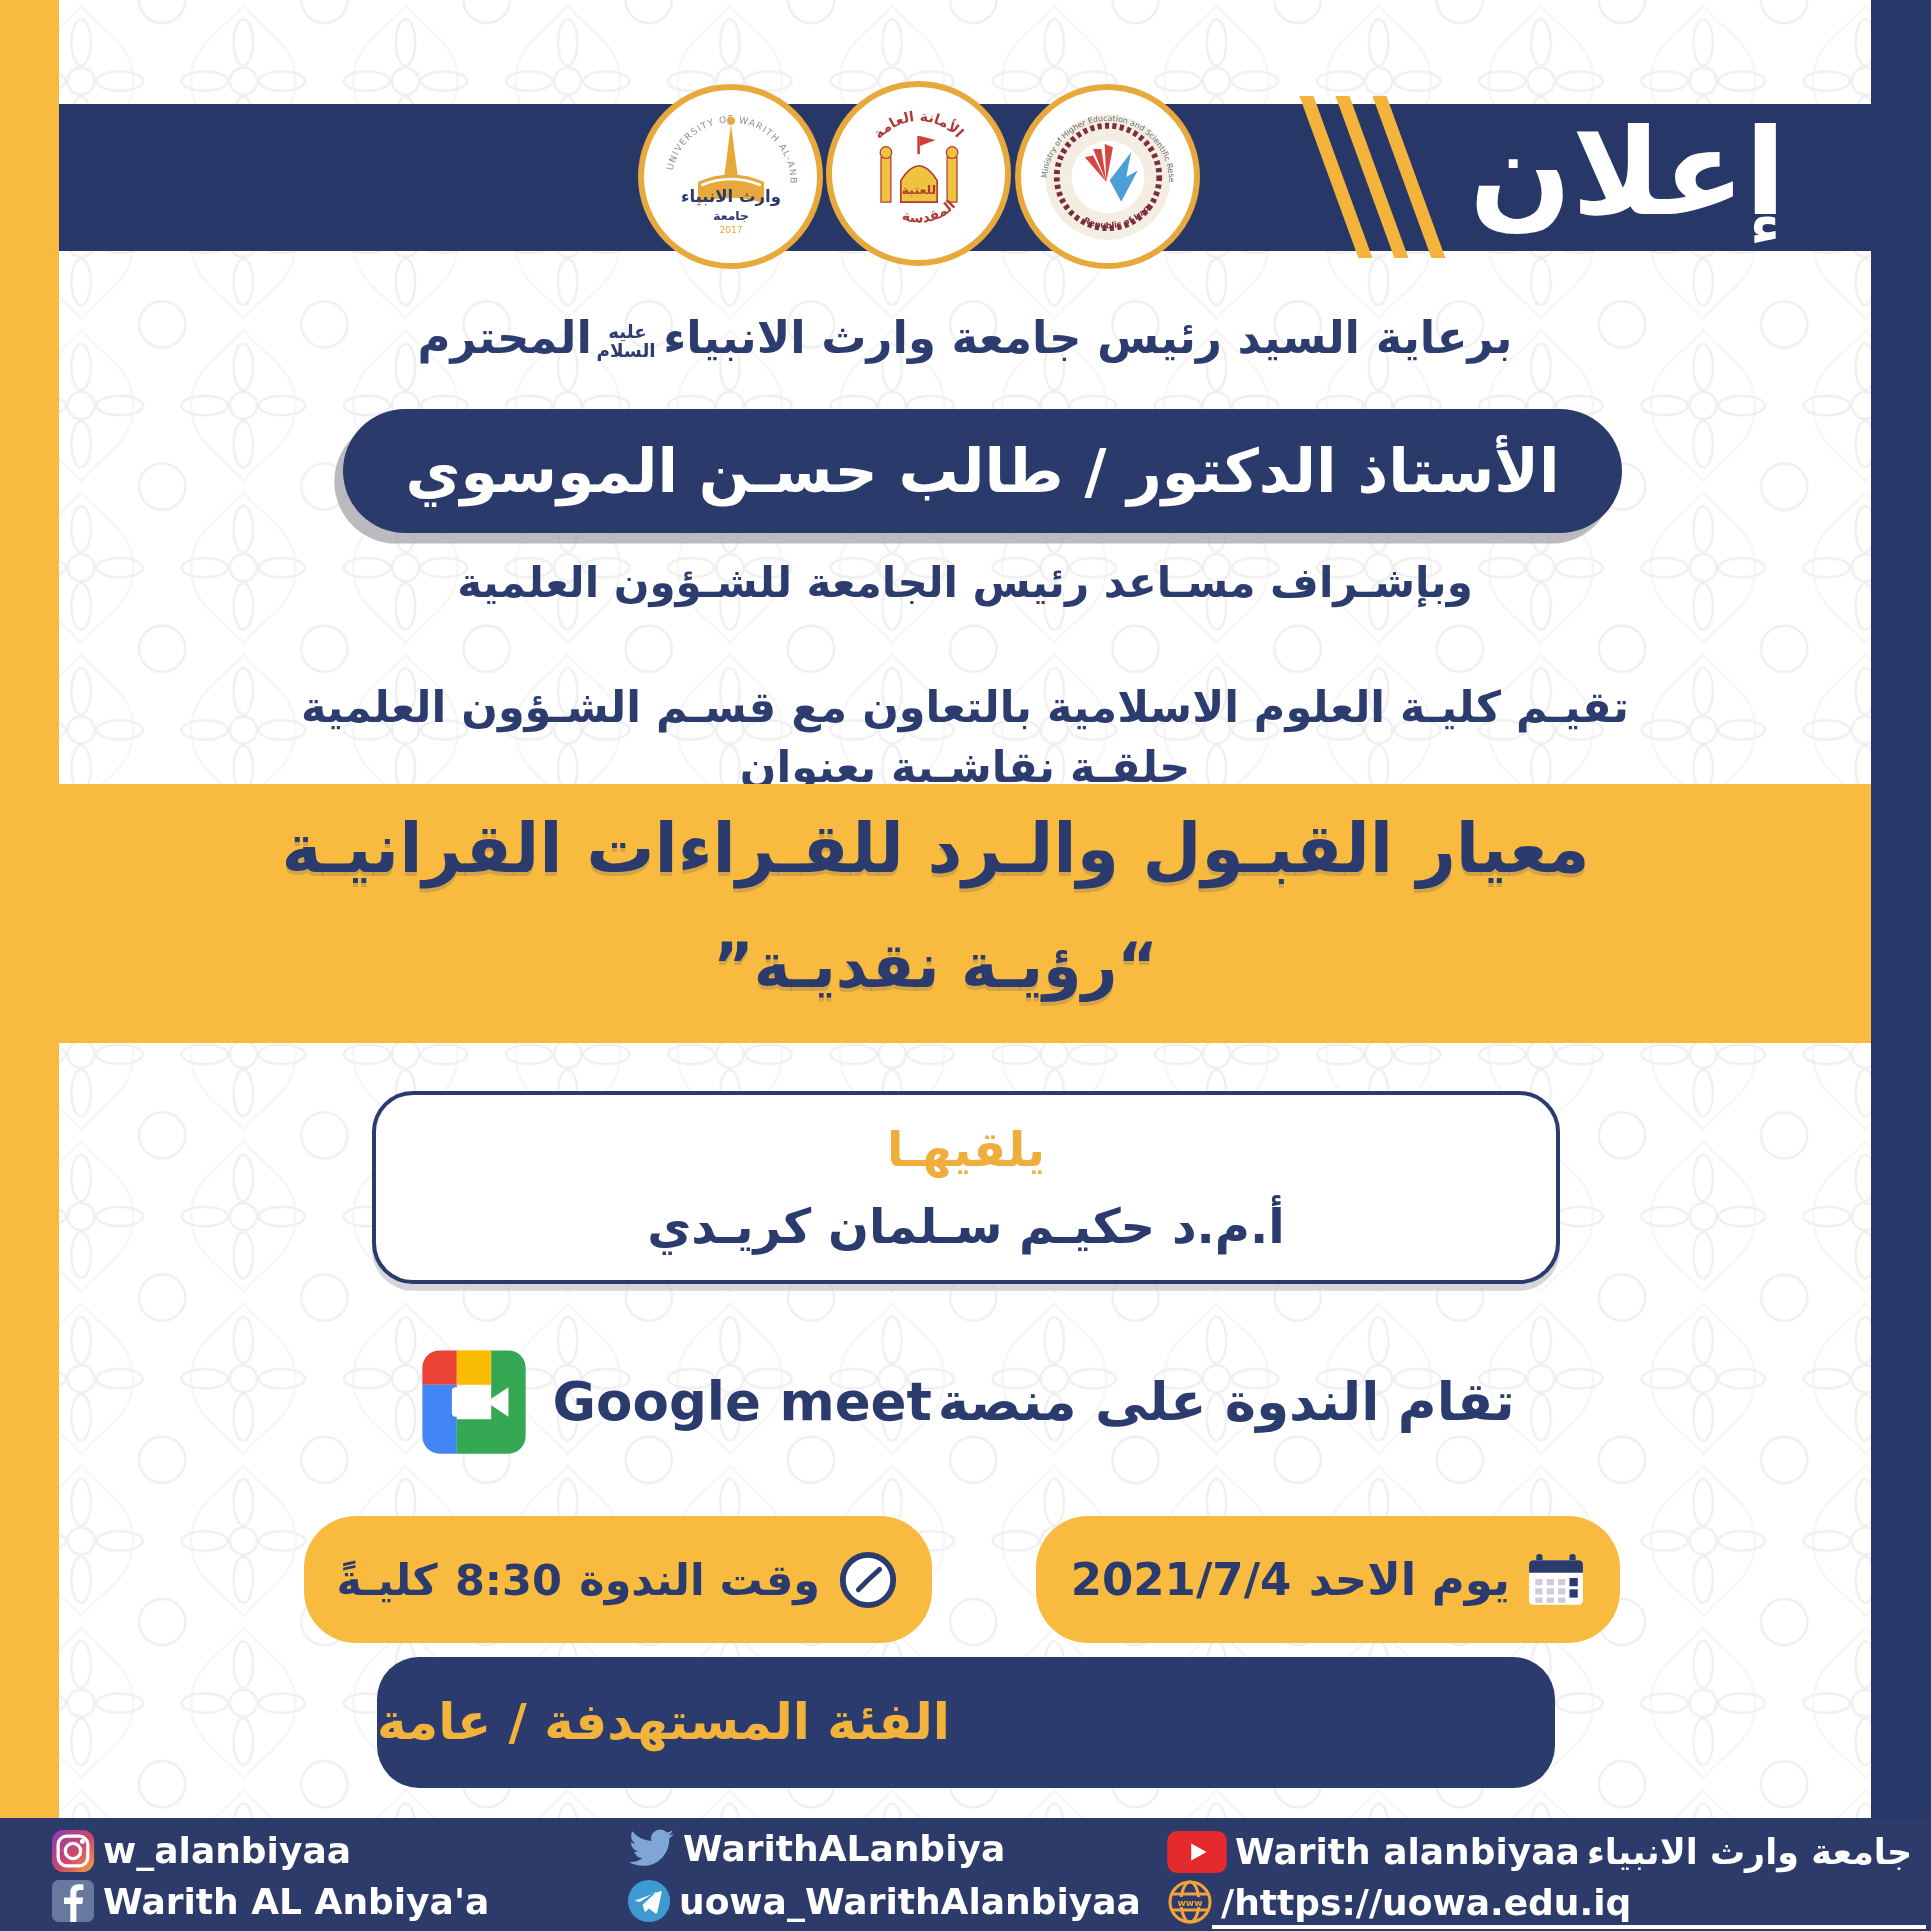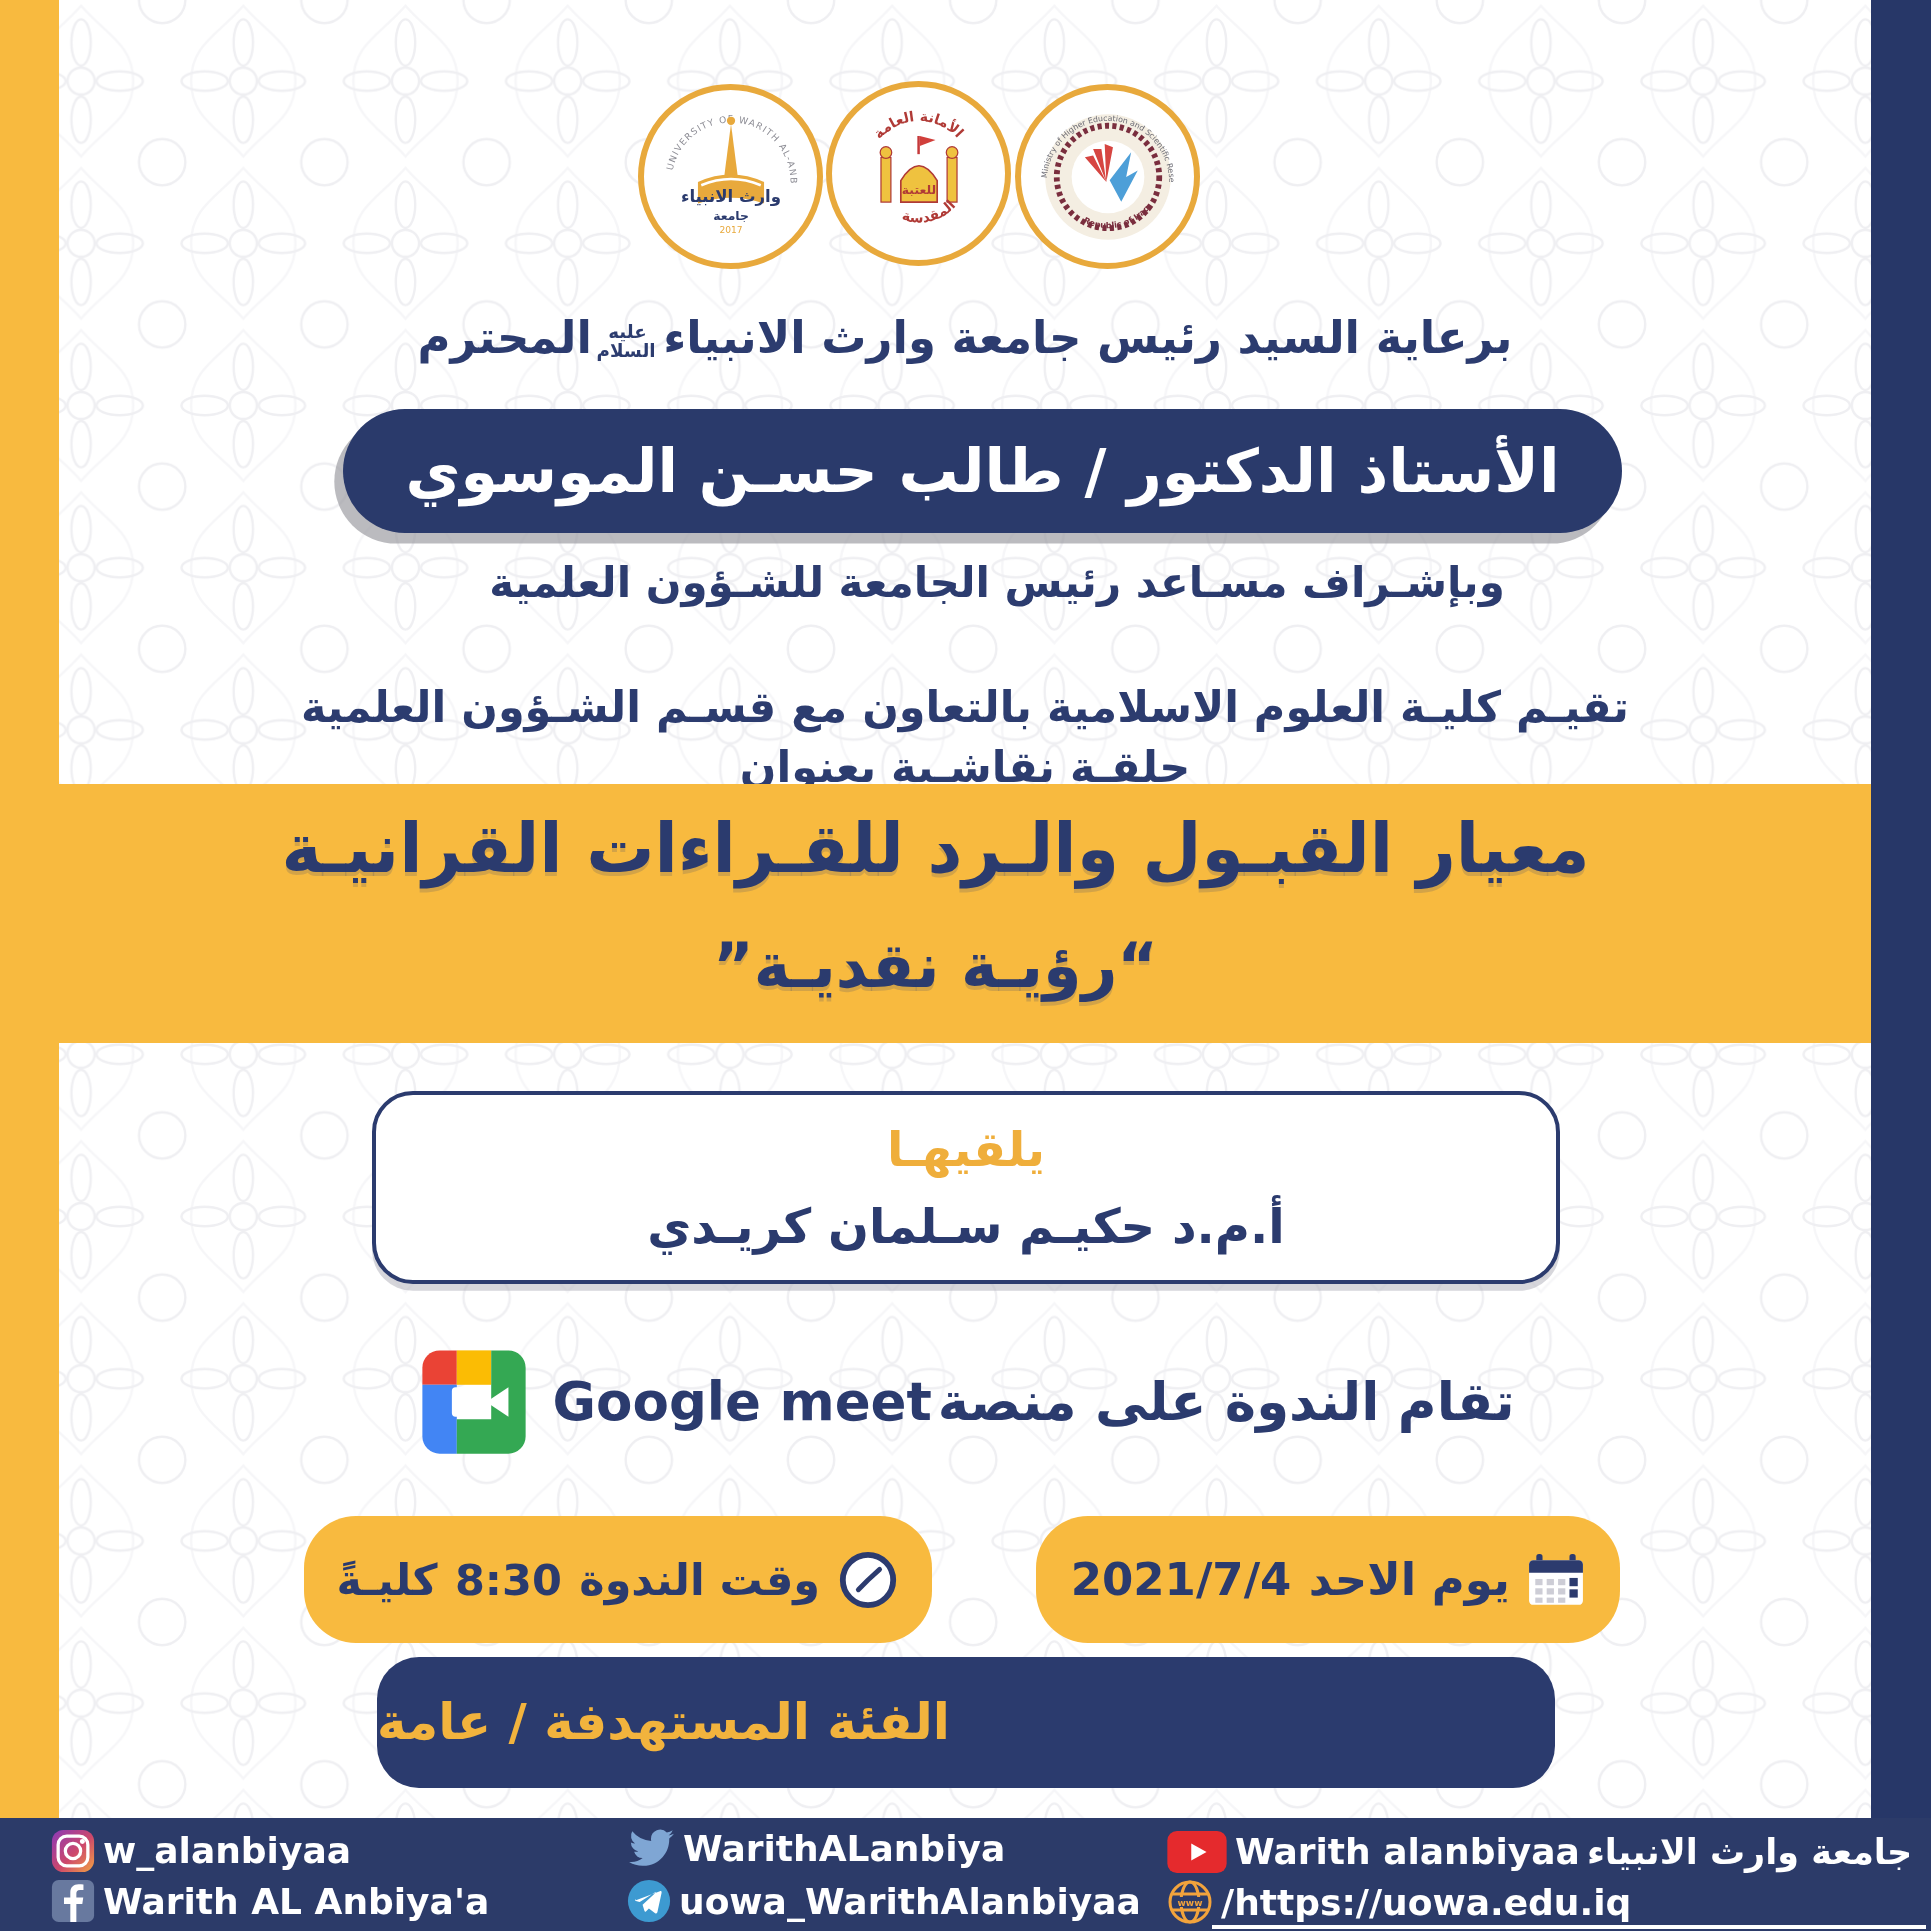--- a/index.html
+++ b/index.html
@@ -36,21 +36,21 @@
   .sponsor-line{left:59px;top:311px;width:1812px;font-size:45px;}
   .honorific{
     display:inline-block;width:56px;font-size:18.3px;line-height:19.3px;
     vertical-align:middle;margin:0 7.7px;white-space:normal;color:#2C3C6F;
   }
   .name-pill{
     left:343px;top:409px;width:1279px;height:124px;border-radius:62px;
     background:#2A3A6B;box-shadow:-8.7px 10.6px 0 rgba(150,150,156,.65);
     color:#ffffff;font-size:60px;font-weight:bold;text-align:center;line-height:124px;white-space:nowrap;
   }
-  .supervision-line{left:59px;top:558px;width:1812px;font-size:42px;margin-left:32px;}
+  .supervision-line{left:59px;top:558px;width:1812px;font-size:42px;}
   .supervisor-name{left:59px;top:618px;width:1812px;font-size:47px;}
   .organizer-line1{left:59px;top:682px;width:1812px;font-size:43px;}
   .organizer-line2{left:59px;top:742px;width:1812px;font-size:43px;}
 
   
   .title-band{left:0;top:784px;width:1871px;height:259px;background:#F8BA3F;}
   .title-line1{position:absolute;left:0;top:25px;width:100%;font-size:68px;color:#2B3B6E;font-weight:bold;text-align:center;white-space:nowrap;text-shadow:0 3.9px 0 rgba(43,59,110,.18);}
   .title-line2{position:absolute;left:0;top:145px;width:100%;font-size:62px;color:#2B3B6E;font-weight:bold;text-align:center;white-space:nowrap;text-shadow:0 3.9px 0 rgba(43,59,110,.18);}
 
   
@@ -113,20 +113,26 @@
           <path d="M84 6c26 30 54 40 54 78s-28 48-54 78c-26-30-54-40-54-78s28-48 54-78z" opacity="0.55"></path>
         </g>
       </pattern>
     </defs>
     <rect width="2000" height="2000" fill="url(#bgp)"></rect>
   </svg>
 
   <div class="abs left-strip"></div>
   <div class="abs right-strip"></div>
 
+  <div class="abs header-band">
+    <div class="stripe" style="left:1270px"></div>
+    <div class="stripe" style="left:1306px"></div>
+    <div class="stripe" style="left:1343px"></div>
+    <div class="announce">إعلان</div>
+  </div>
 
   <div class="logo" style="left:638px;top:84px">
     <svg viewBox="0 0 196 196">
       <defs>
           <path id="u-arc" d="M26,104 A72,72 0 0 1 170,104" fill="none"></path>
         </defs>
       <text font-size="11" fill="#8c8c94" letter-spacing="1.5" font-family="DejaVu Sans,sans-serif">
         <textPath href="#u-arc" startOffset="6%">UNIVERSITY OF WARITH AL-ANBIYAA</textPath>
       </text>
       <polygon points="98,34 106,96 90,96" fill="#E8A93C"></polygon>

